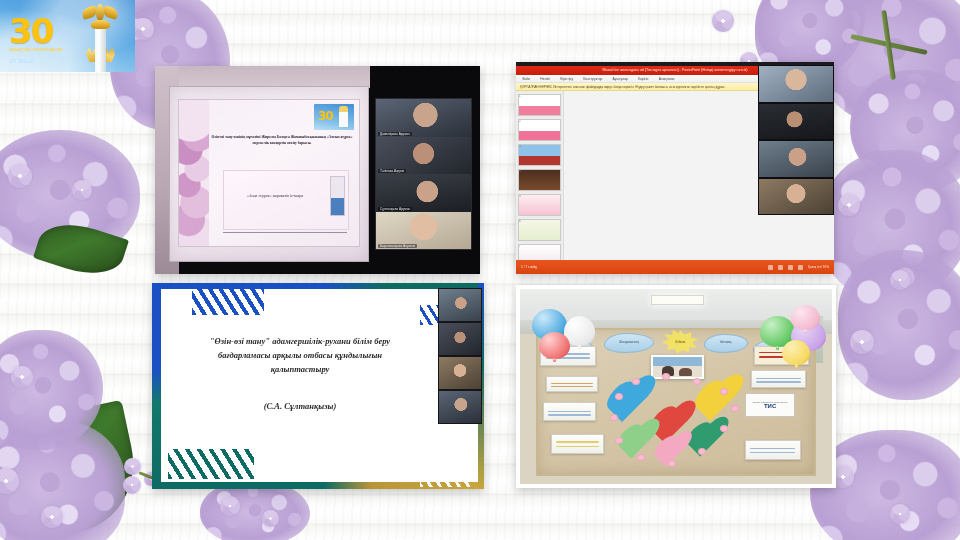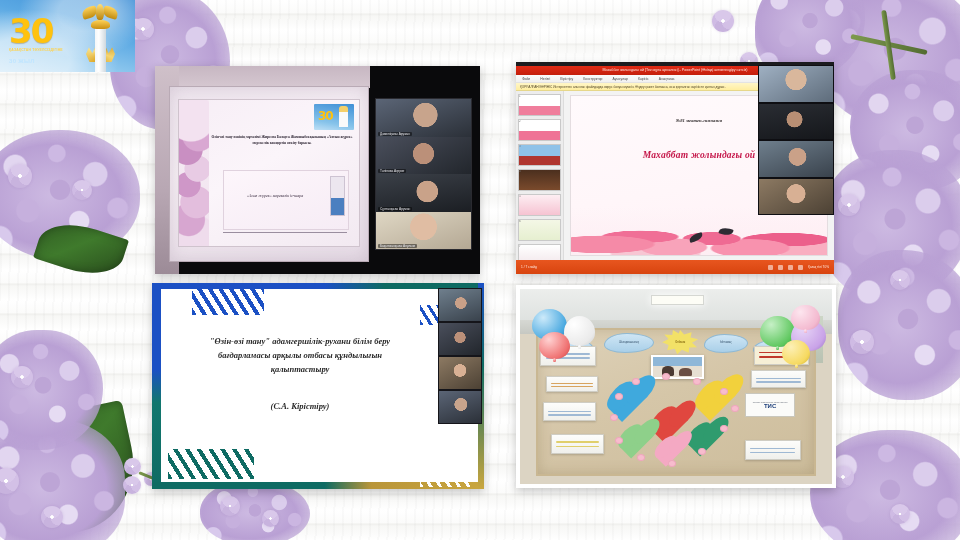--- a/index.html
+++ b/index.html
@@ -563,29 +563,20 @@
           <span class="no">5</span>
           </div>
         <div class="thumb" style="background:linear-gradient(180deg,#f4f7e6,#e6efd0)">
           <span class="no">6</span>
           </div>
         <div class="thumb" style="background:linear-gradient(180deg,#fff,#f2e6ea)">
           <span class="no">7</span>
           </div>
       </div>
 
-      <div class="ppt-stage">
-        <div class="ppt-slide">
-          <div class="school">№81 мектеп-гимназия</div>
-          <div class="bigtitle">Махаббат жолындағы ой</div>
-          <div class="ppt-flowers"></div>
-          <div class="ppt-leafdark" style="left:46%;transform:rotate(-18deg);"></div>
-          <div class="ppt-leafdark" style="left:58%;bottom:20px;transform:rotate(14deg);"></div>
-        </div>
-      </div>
     </div>
 
     <div class="ppt-status">
       <div class="l">1 / 7 слайд</div>
       <div class="r">
         <span class="sq"></span>
         <span class="sq"></span>
         <span class="sq"></span>
         <span class="sq"></span>
         <span>Қазақ тілі    70%</span>
@@ -612,21 +603,21 @@
     <div class="qframe-t"></div>
     <div class="qframe-l"></div>
     <div class="qframe-b"></div>
     <div class="qframe-r"></div>
     <div class="qstripes qs-tl"></div>
     <div class="qstripes qs-tr"></div>
     <div class="qstripes qs-bl"></div>
     <div class="qstripes qs-br"></div>
 
     <div class="qtext">"Өзін-өзі тану" адамгершілік-рухани білім беру бағдарламасы арқылы отбасы құндылығын қалыптастыру</div>
-    <div class="qauthor">(С.А. Кірістіру)</div>
+    <div class="qauthor">(С.А. Сұлтанқызы)</div>
 
     <div class="zstripC">
       <div class="ztile" style="height:25%">
         <div class="vid f7"></div>
         </div>
       <div class="ztile" style="height:25%">
         <div class="vid f2"></div>
         </div>
       <div class="ztile" style="height:25%">
         <div class="vid f8"></div>

